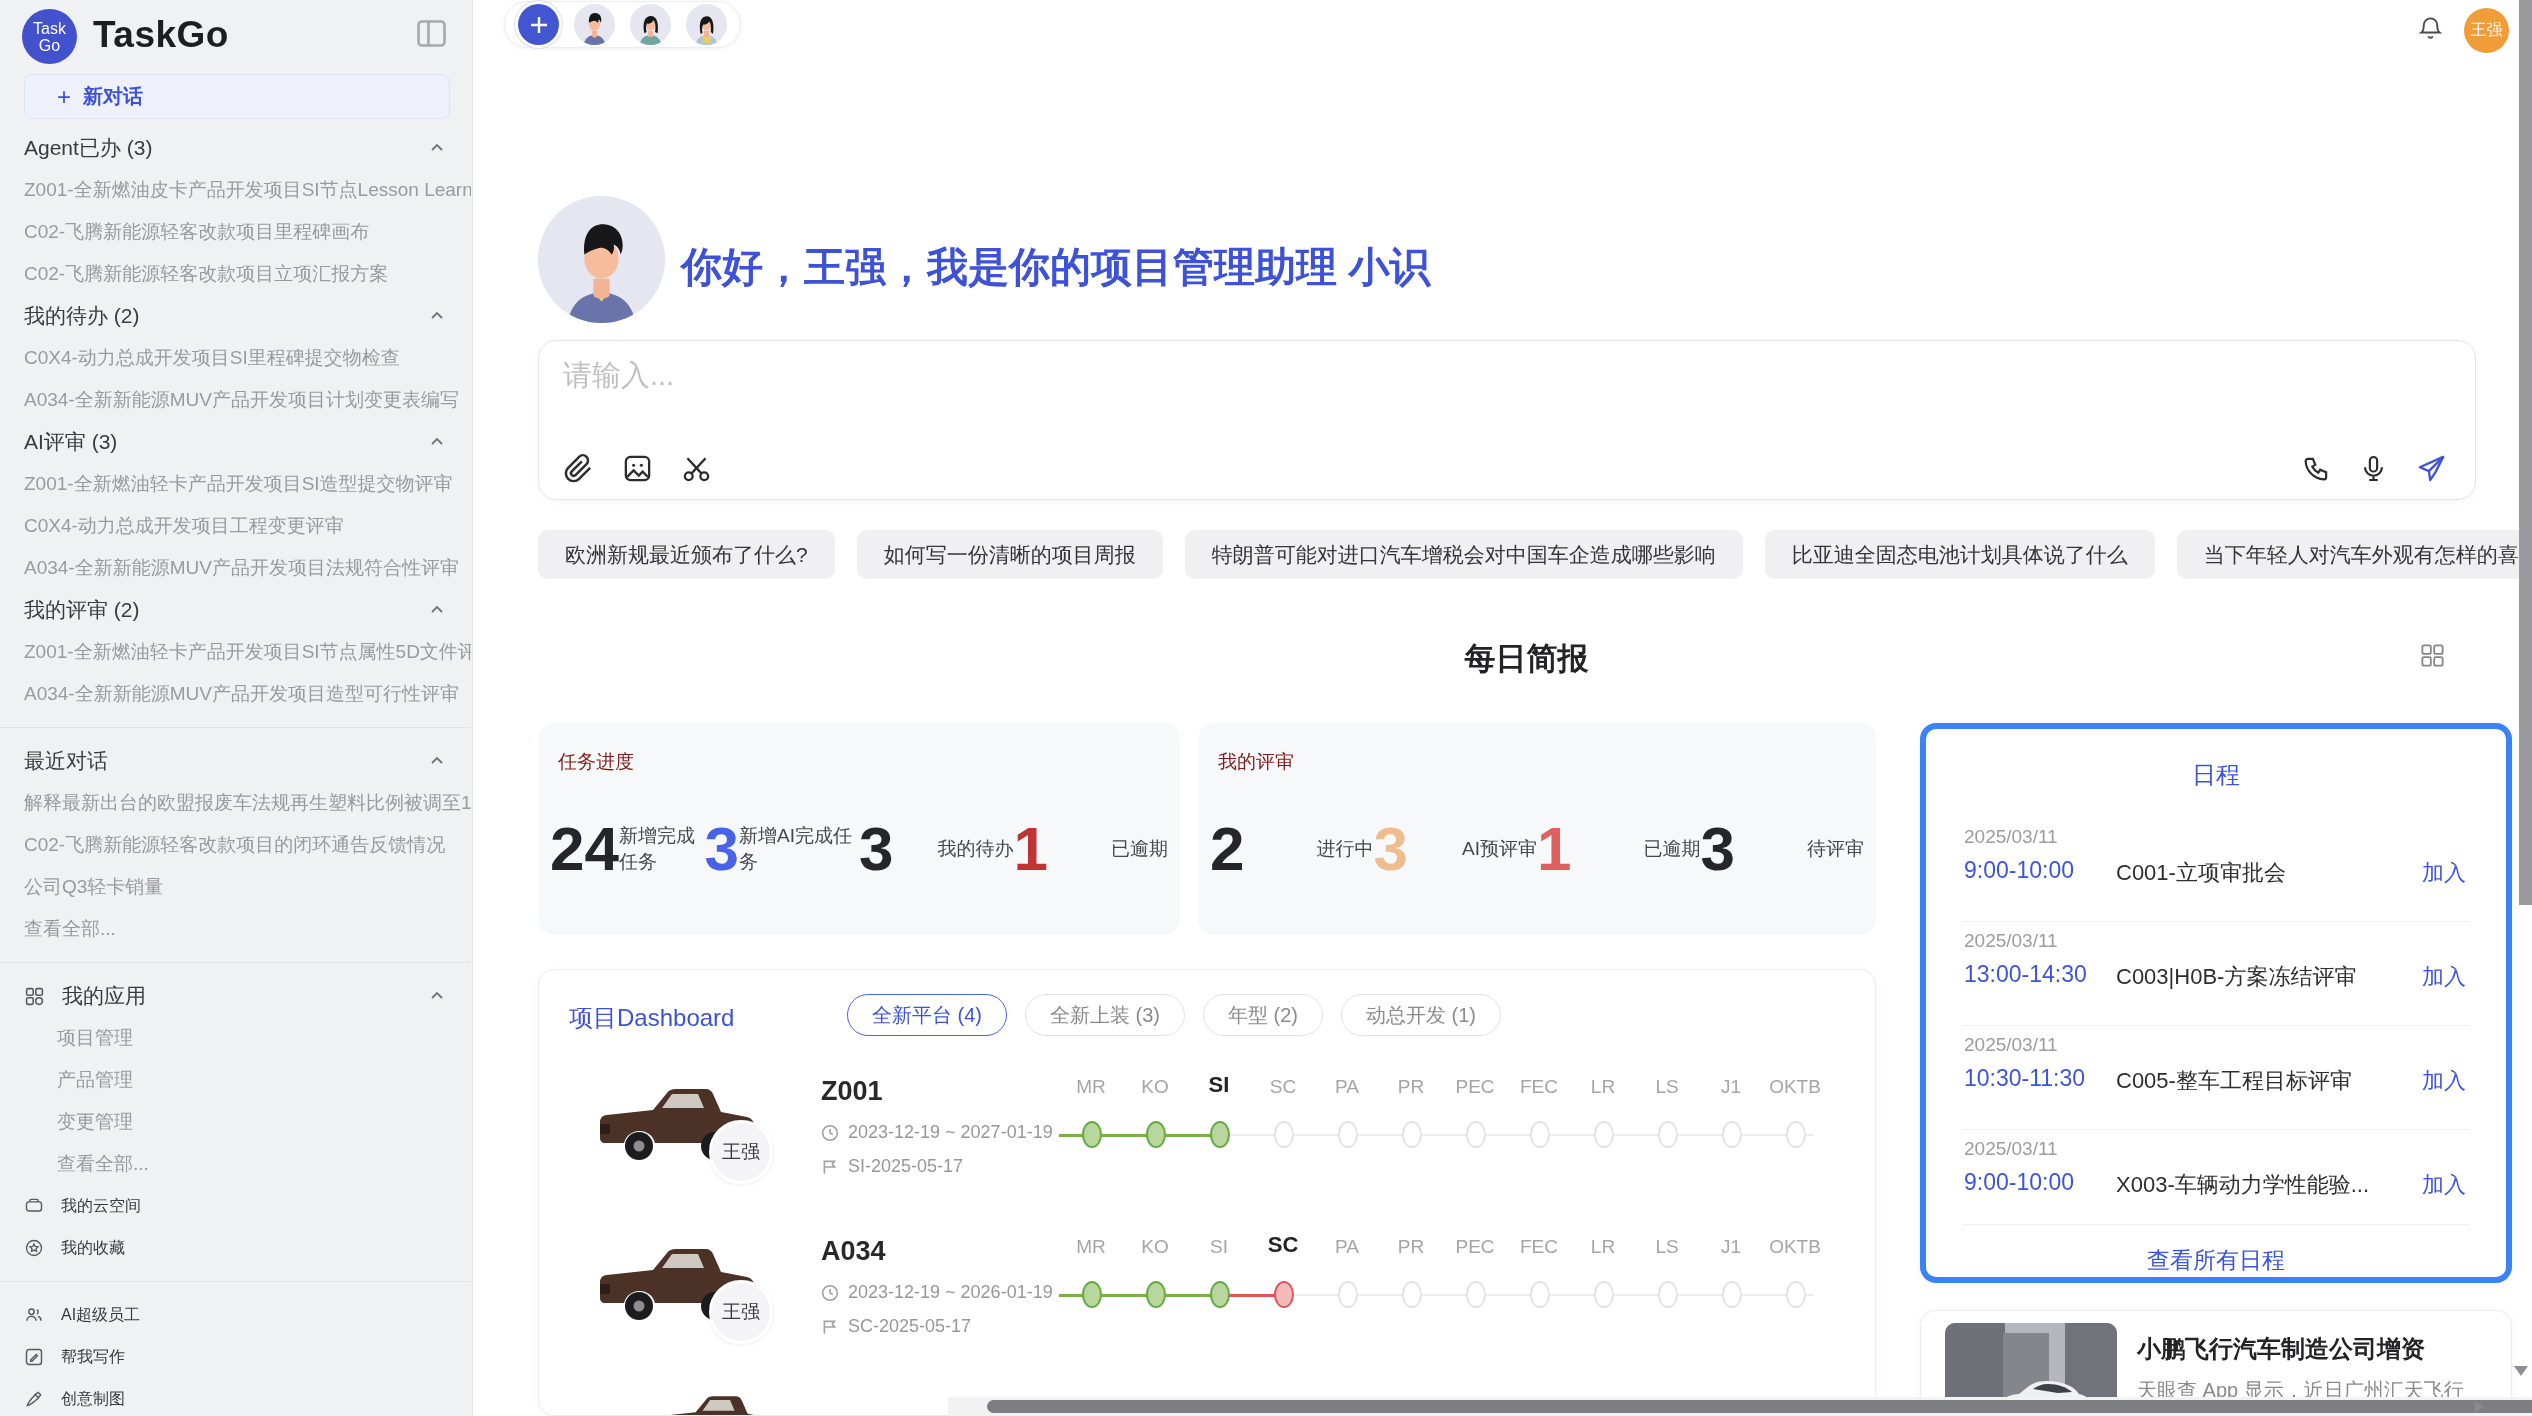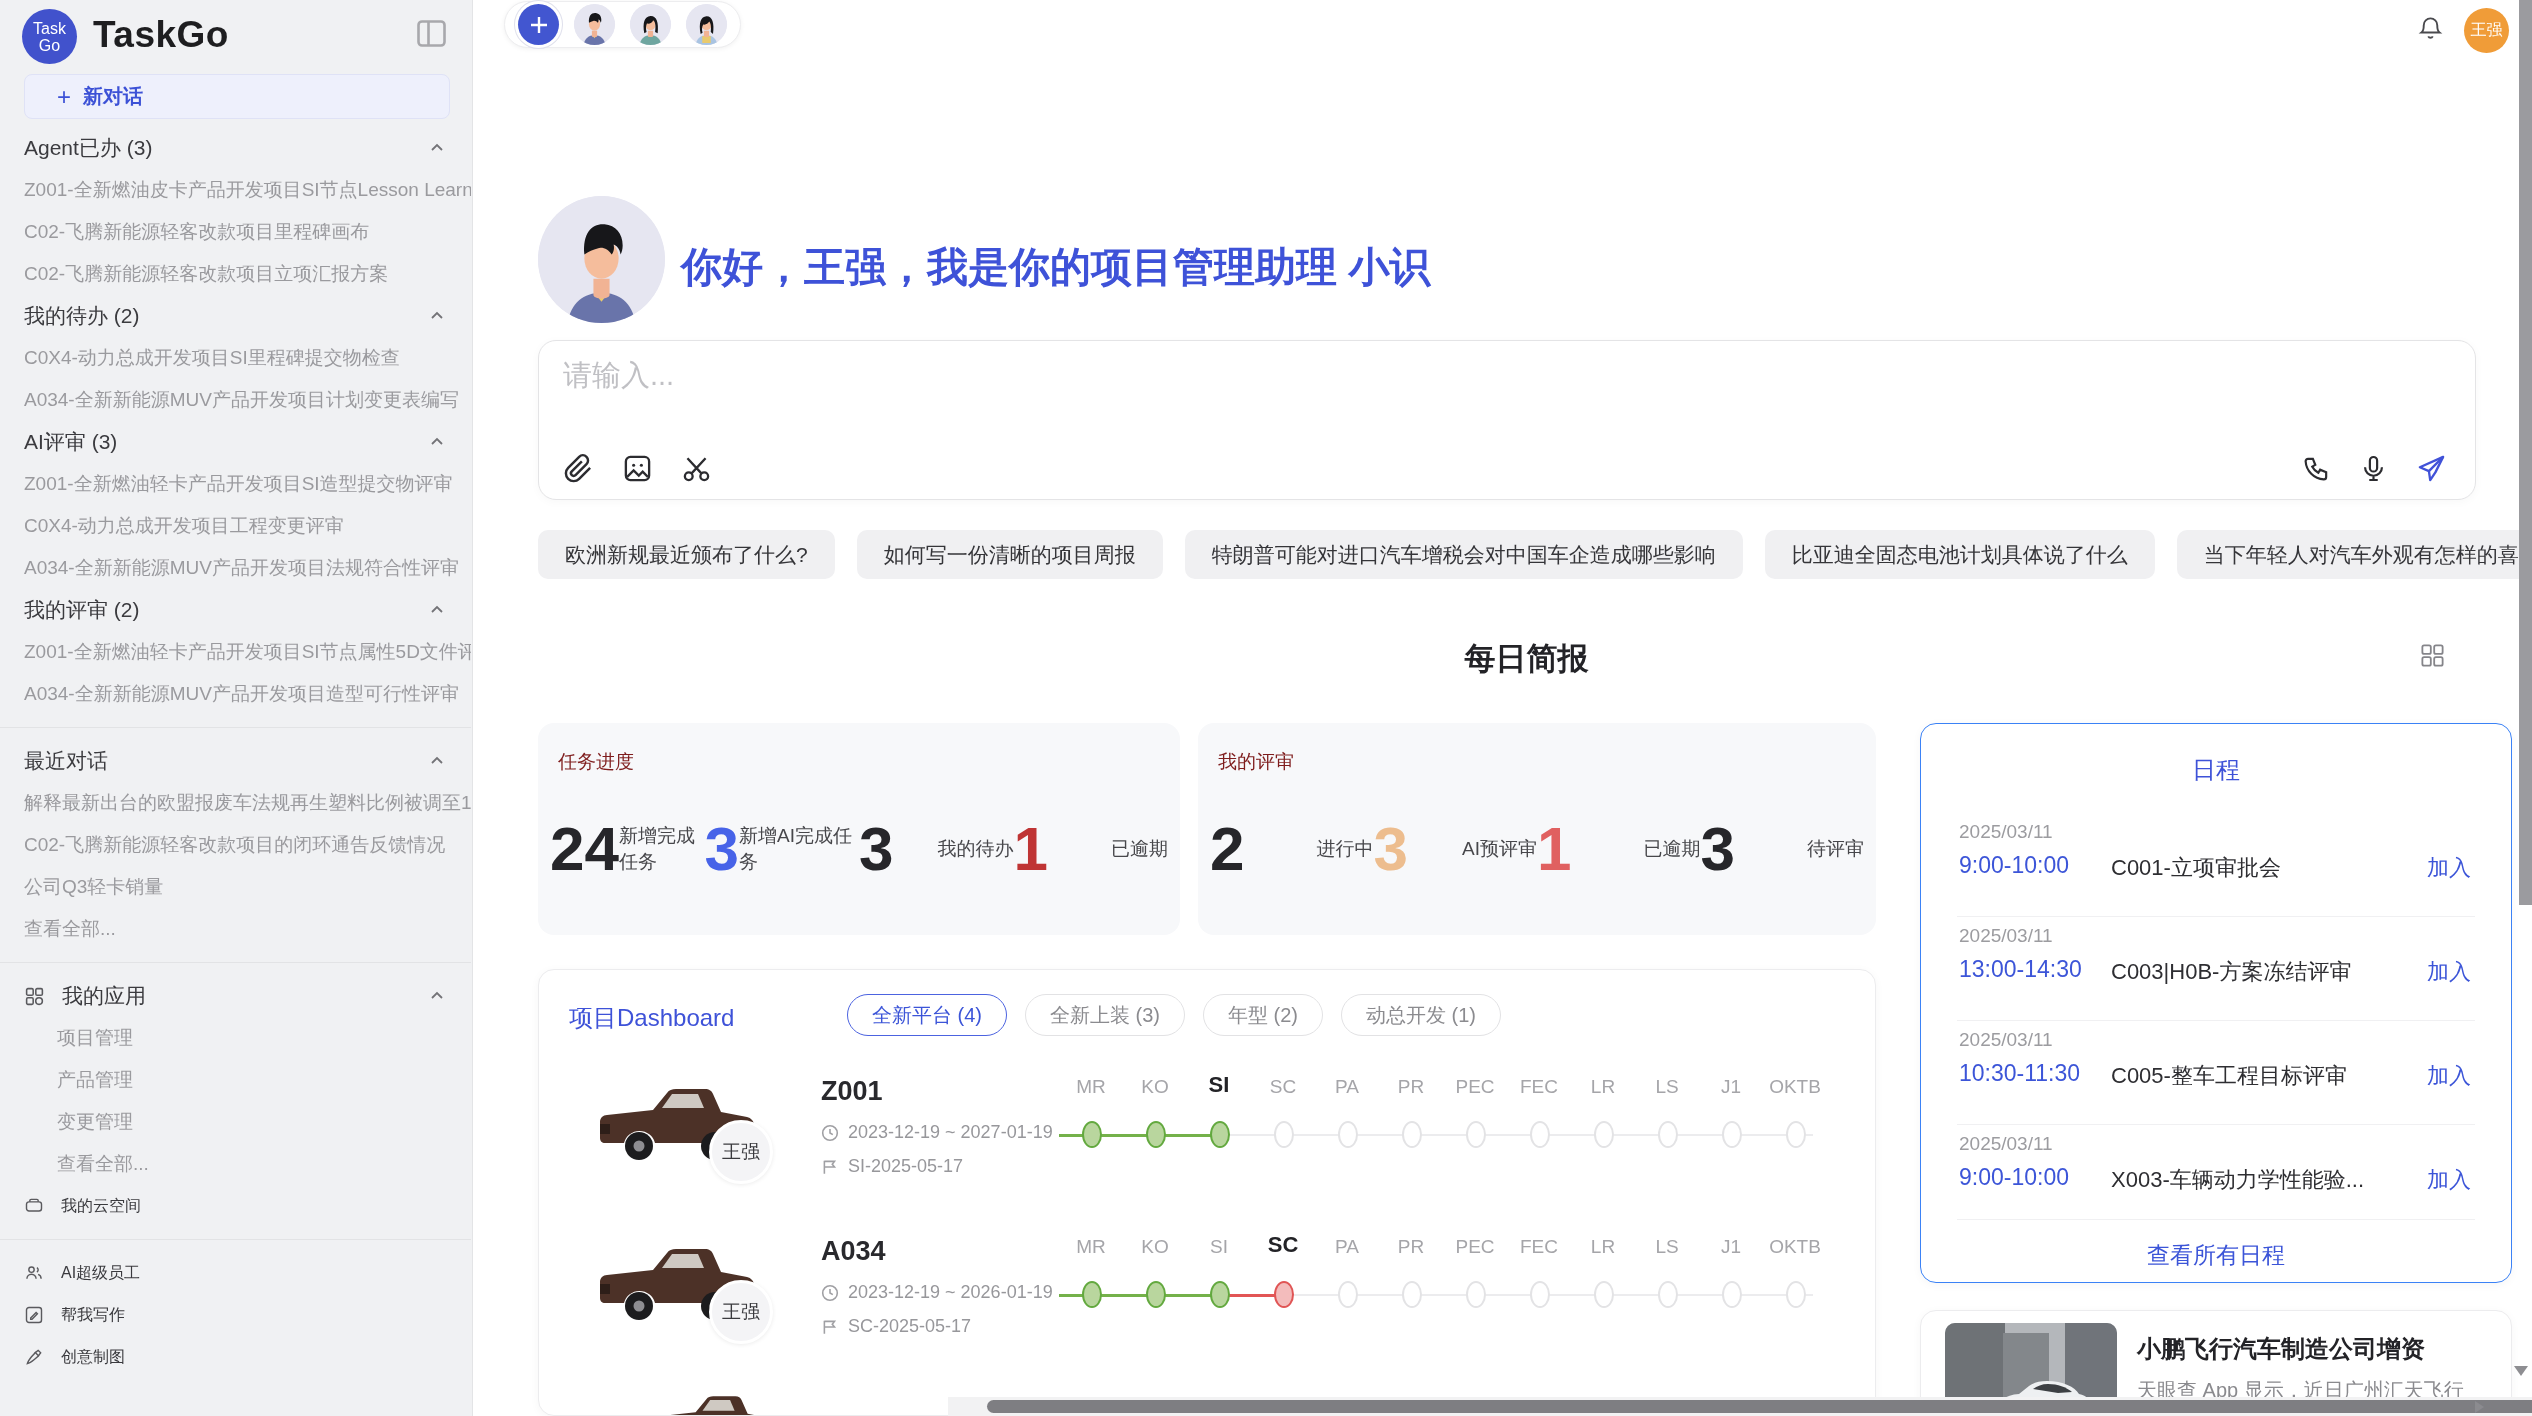--- a/index.html
+++ b/index.html
@@ -88,21 +88,21 @@
   .track { position:absolute; left:0; top:62px; width:768px; height:30px; }
   .baseline { position:absolute; left:10px; right:14px; top:14px; height:2px; background:#ececee; }
   .seg { position:absolute; top:13.5px; height:3px; }
   .seg.green { background:#74b14a; }
   .seg.red { background:#e25555; }
   .dot { position:absolute; top:1px; width:20px; height:27px; border-radius:50%; background:#fff; border:2px solid #e3e3e5; transform:translateX(-50%); }
   .dot.g { background:#b9d69e; border-color:#63a93f; }
   .dot.r { background:#f3bcbc; border-color:#e05555; }
   .truck-peek { position:absolute; left:110px; top:410px; }
 
-  .sched { position:absolute; left:1446px; top:723px; width:592px; height:560px; background:#fff; border:1px solid #3b82f6;
+  .sched { position:absolute; left:1446px; top:723px; width:592px; height:560px; background:#fff; border:6px solid #3b82f6;
     border-radius:16px; box-shadow:0 2px 10px rgba(0,0,0,.04); }
   .sched-title { position:absolute; left:0; right:0; top:30px; text-align:center; font-size:24px; color:#3e52d8; }
   .entry { position:absolute; left:38px; right:38px; height:100px; }
   .edate { position:absolute; left:0; top:0; font-size:19px; color:#9c9ca0; }
   .etime { position:absolute; left:0; top:31px; font-size:23px; color:#3c55d8; }
   .etitle { position:absolute; left:152px; top:32px; font-size:22px; color:#2e2e32; white-space:nowrap; }
   .ejoin { position:absolute; right:2px; top:32px; font-size:22px; color:#3c55d8; cursor:pointer; }
   .ediv { position:absolute; left:36px; right:36px; height:1px; background:#f0f0f2; }
   .sched-footer { position:absolute; left:0; right:0; top:516px; text-align:center; font-size:23px; color:#3c55d8; cursor:pointer; }
 
@@ -209,20 +209,27 @@
     <div class="srow item sub">产品管理</div>
     <div class="srow item sub">变更管理</div>
     <div class="srow item sub">查看全部...</div>
 
     <div class="srow tool">
       <svg width="20" height="20" viewBox="0 0 24 24" fill="none" stroke="#5a5a5e" stroke-width="1.7">
           <rect x="3" y="7" width="18" height="11" rx="3"></rect>
           <path d="M7 7V5.5A1.5 1.5 0 0 1 8.5 4h7A1.5 1.5 0 0 1 17 5.5V7"></path>
         </svg>
       <span>我的云空间</span>
+    </div>
+    <div class="srow tool">
+      <svg width="20" height="20" viewBox="0 0 24 24" fill="none" stroke="#5a5a5e" stroke-width="1.6">
+          <circle cx="12" cy="12" r="9"></circle>
+          <path d="M12 7.2l1.5 3 3.3.4-2.4 2.2.6 3.2L12 14.5 9 16l.6-3.2-2.4-2.2 3.3-.4z"></path>
+        </svg>
+      <span>我的收藏</span>
     </div>
 
     <div class="sdivider"></div>
 
     <div class="srow tool">
       <svg width="20" height="20" viewBox="0 0 24 24" fill="none" stroke="#5a5a5e" stroke-width="1.7">
           <circle cx="9" cy="8" r="3.2"></circle>
           <path d="M3.5 19a5.5 5.5 0 0 1 11 0"></path>
           <path d="M15.5 5.5a3.2 3.2 0 0 1 0 5.4M17 13.6a5.5 5.5 0 0 1 3.5 5.4"></path>
         </svg>

